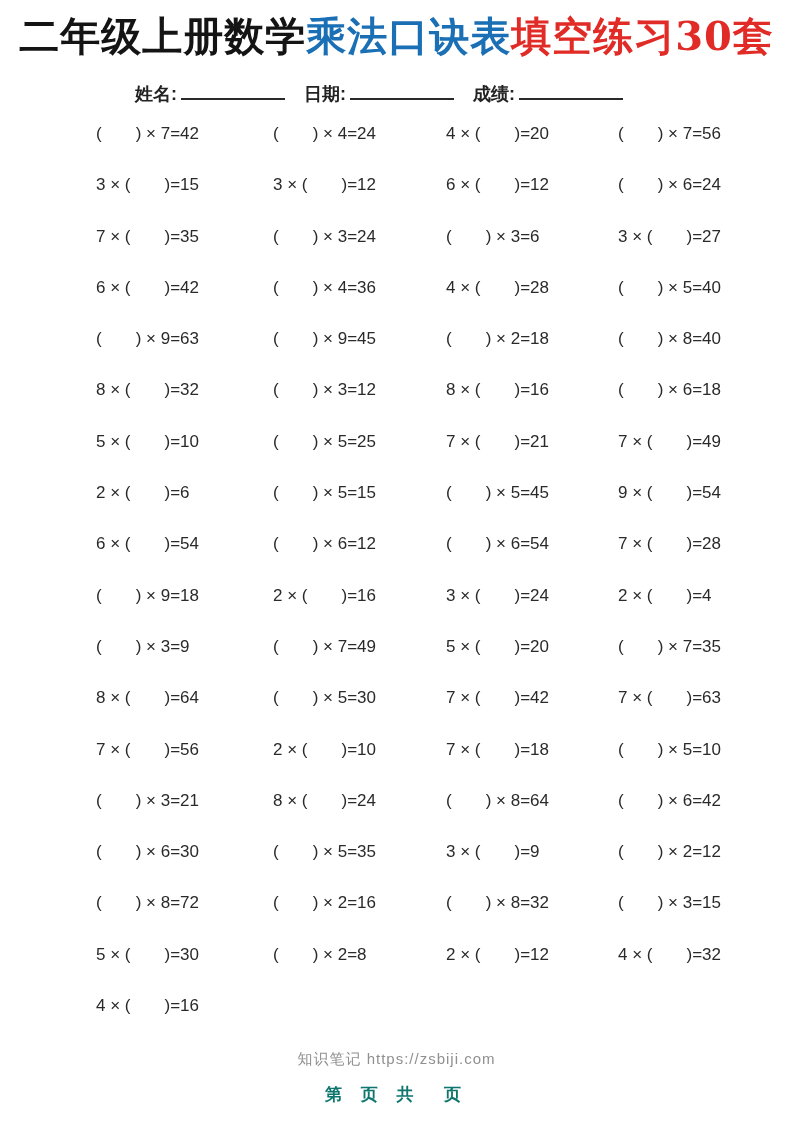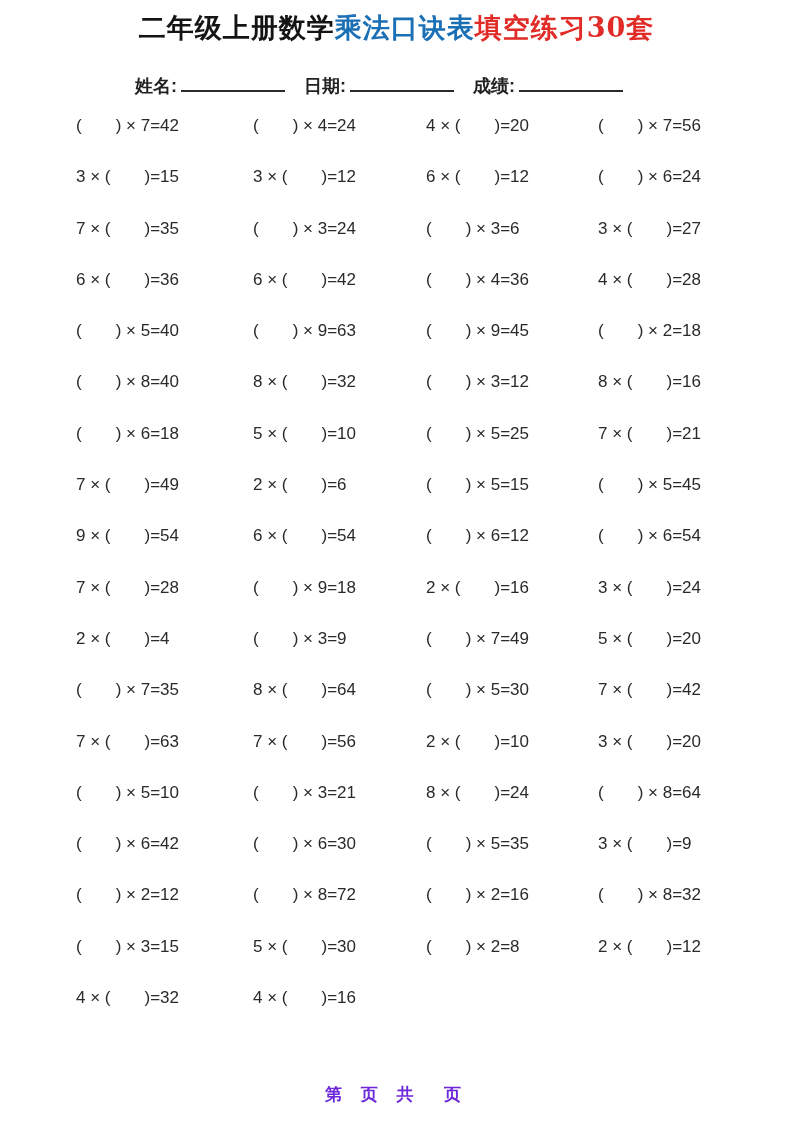--- a/index.html
+++ b/index.html
@@ -11,25 +11,25 @@
     overflow: hidden;
   }
   .page {
     position: relative;
     width: 793px;
     height: 1122px;
     background: #ffffff;
   }
   
   .title {
-    padding-top: 2px;
+    padding-top: 10px;
     text-align: center;
     font-family: "DejaVu Serif", "Liberation Serif", serif;
     font-weight: bold;
-    font-size: 27px;
+    font-size: 40px;
     line-height: 52px;
     letter-spacing: 1px;
     white-space: nowrap;
   }
   .title .t-black { color: #141414; }
   .title .t-blue  { color: #1b6fb5; }
   .title .t-red   { color: #e12b26; }
   
   .meta-line {
     margin: 20px 15px 0 135px;
@@ -50,21 +50,21 @@
   }
   
   .section-heading {
     margin: 10px 0 0 62px;
     font-size: 18px;
     font-weight: bold;
     color: #1c1c1c;
   }
   
   .eq-grid {
-    margin: 2px 0 0 76px;
+    margin: 2px 0 0 96px;
     display: grid;
     grid-template-columns: 177px 173px 172px auto;
     grid-auto-rows: 51.3px;
   }
   .eq-cell {
     font-size: 17px;
     color: #2a2a2a;
     line-height: 51.3px;
     white-space: pre;
     font-weight: 500;
@@ -76,23 +76,23 @@
     bottom: 16px;
     width: 100%;
     text-align: center;
   }
   .footer-site {
     font-size: 15px;
     color: #909090;
     letter-spacing: 1px;
   }
   .footer-page {
-    margin-top: 3px;
+    margin-top: 14px;
     font-size: 17px;
-    color: #6d28d9;
+    color: #0f766e;
     font-weight: bold;
     letter-spacing: 7px;
     white-space: pre;
   }
 </style>
 </head>
 <body>
 
 <div class="page">
 
@@ -119,21 +119,20 @@
       <div class="eq-cell">4 × (  )=20</div>
       <div class="eq-cell">(  ) × 7=56</div>
       <div class="eq-cell">3 × (  )=15</div>
       <div class="eq-cell">3 × (  )=12</div>
       <div class="eq-cell">6 × (  )=12</div>
       <div class="eq-cell">(  ) × 6=24</div>
       <div class="eq-cell">7 × (  )=35</div>
       <div class="eq-cell">(  ) × 3=24</div>
       <div class="eq-cell">(  ) × 3=6</div>
       <div class="eq-cell">3 × (  )=27</div>
-      <div class="eq-cell">6 × (  )=36</div>
       <div class="eq-cell">6 × (  )=42</div>
       <div class="eq-cell">(  ) × 4=36</div>
       <div class="eq-cell">4 × (  )=28</div>
       <div class="eq-cell">(  ) × 5=40</div>
       <div class="eq-cell">(  ) × 9=63</div>
       <div class="eq-cell">(  ) × 9=45</div>
       <div class="eq-cell">(  ) × 2=18</div>
       <div class="eq-cell">(  ) × 8=40</div>
       <div class="eq-cell">8 × (  )=32</div>
       <div class="eq-cell">(  ) × 3=12</div>
@@ -158,21 +157,21 @@
       <div class="eq-cell">(  ) × 3=9</div>
       <div class="eq-cell">(  ) × 7=49</div>
       <div class="eq-cell">5 × (  )=20</div>
       <div class="eq-cell">(  ) × 7=35</div>
       <div class="eq-cell">8 × (  )=64</div>
       <div class="eq-cell">(  ) × 5=30</div>
       <div class="eq-cell">7 × (  )=42</div>
       <div class="eq-cell">7 × (  )=63</div>
       <div class="eq-cell">7 × (  )=56</div>
       <div class="eq-cell">2 × (  )=10</div>
-      <div class="eq-cell">3 × (  )=20</div>
+      <div class="eq-cell">7 × (  )=18</div>
       <div class="eq-cell">(  ) × 5=10</div>
       <div class="eq-cell">(  ) × 3=21</div>
       <div class="eq-cell">8 × (  )=24</div>
       <div class="eq-cell">(  ) × 8=64</div>
       <div class="eq-cell">(  ) × 6=42</div>
       <div class="eq-cell">(  ) × 6=30</div>
       <div class="eq-cell">(  ) × 5=35</div>
       <div class="eq-cell">3 × (  )=9</div>
       <div class="eq-cell">(  ) × 2=12</div>
       <div class="eq-cell">(  ) × 8=72</div>
@@ -180,16 +179,17 @@
       <div class="eq-cell">(  ) × 8=32</div>
       <div class="eq-cell">(  ) × 3=15</div>
       <div class="eq-cell">5 × (  )=30</div>
       <div class="eq-cell">(  ) × 2=8</div>
       <div class="eq-cell">2 × (  )=12</div>
       <div class="eq-cell">4 × (  )=32</div>
       <div class="eq-cell">4 × (  )=16</div>
     </div>
 
   <div class="footer">
+    <div class="footer-site">知识笔记 https://zsbiji.com</div>
     <div class="footer-page">第 页 共  页</div>
   </div>
 
 </div>
 
 </body></html>

